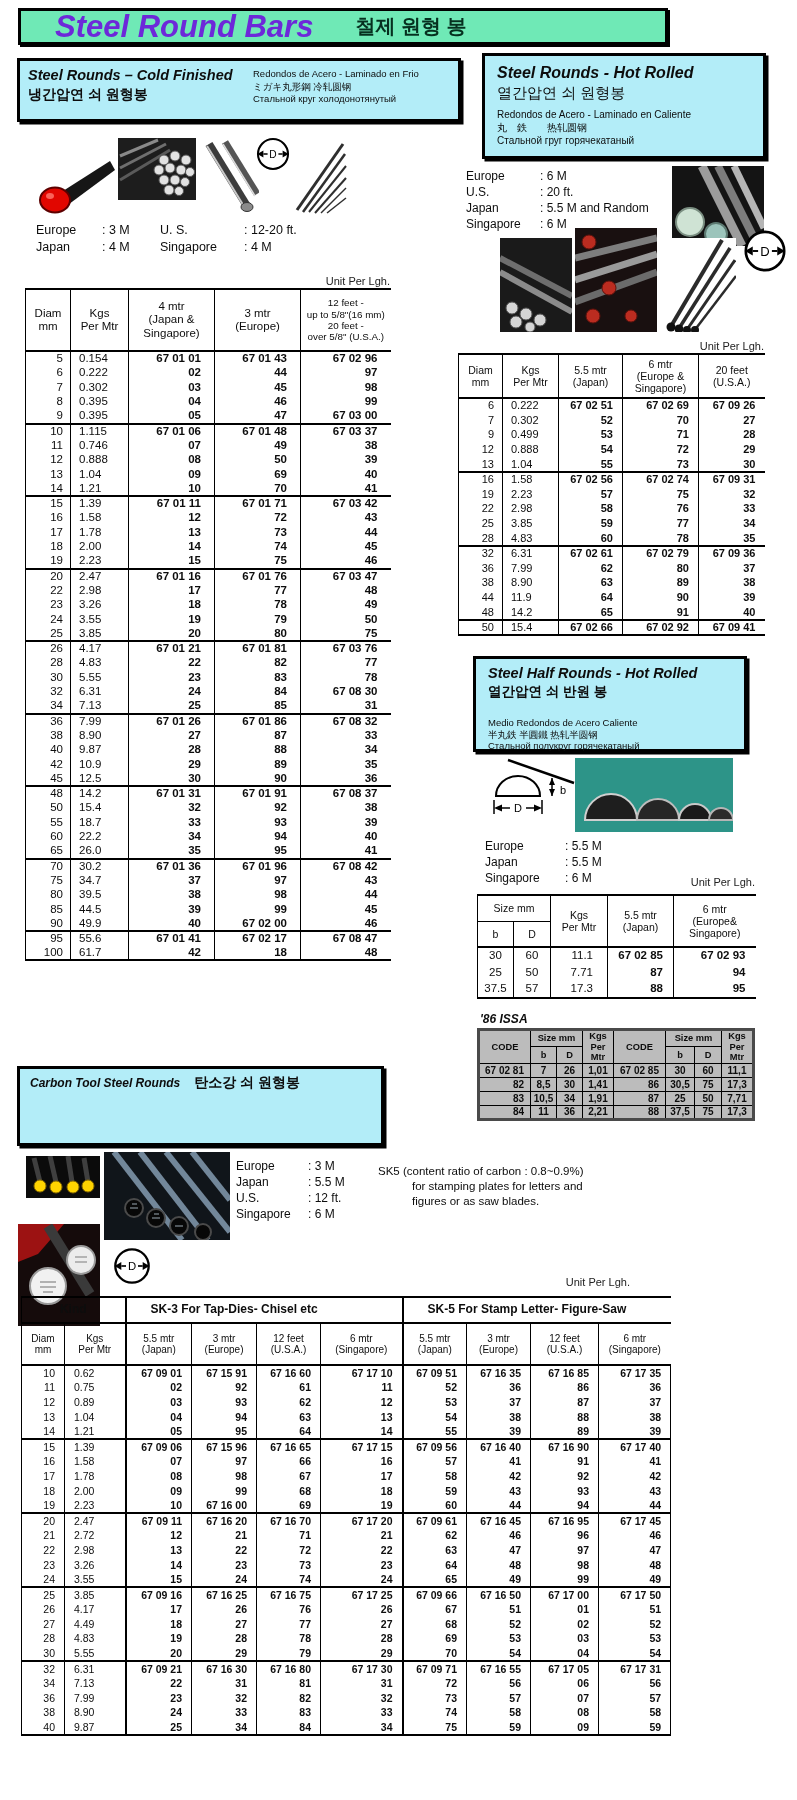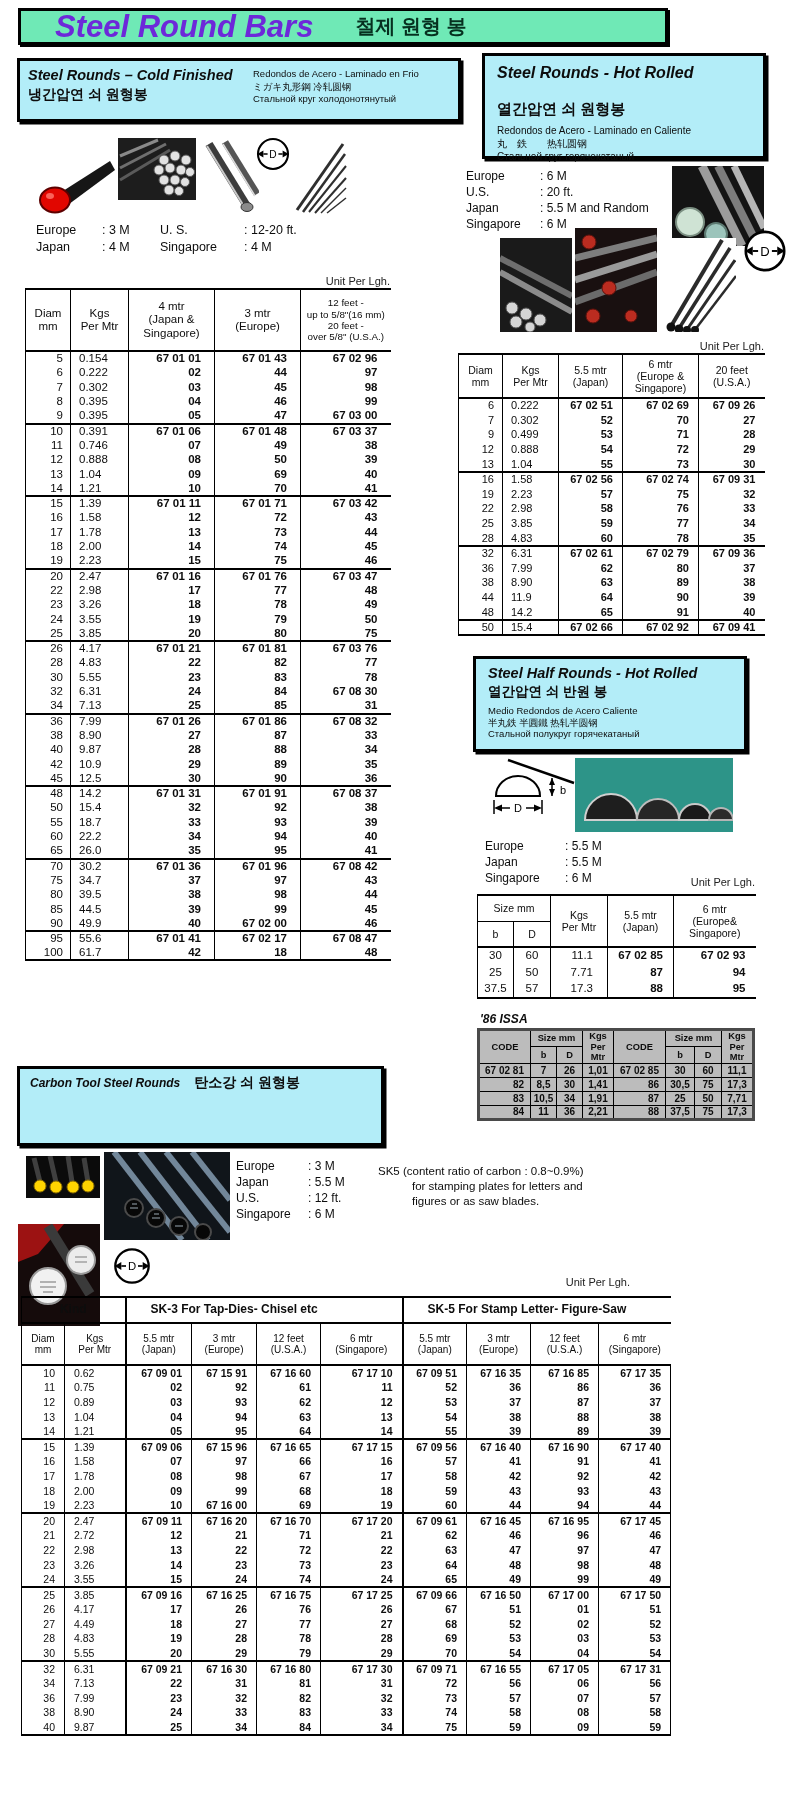--- a/index.html
+++ b/index.html
@@ -17,27 +17,27 @@
 
   .cbox{background:#b3edf8;border:3px solid #000;box-shadow:2.5px 2.5px 0 #000}
   .coldbox{left:17px;top:58px;width:444px;height:64px;display:flex;padding:6px 8px}
   .coldbox .ttl{width:225px}
   .coldbox .ttl .en{font-size:14.5px;font-style:italic;font-weight:bold}
   .coldbox .ttl .ko{font-size:14px;font-weight:bold;margin-top:3px}
   .coldbox .alts{font-size:9.5px;line-height:12.5px;padding-top:1px}
 
   .hotbox{left:482px;top:53px;width:284px;height:106px;padding:8px 12px}
   .hotbox .en{font-size:16px;font-style:italic;font-weight:bold}
-  .hotbox .ko{font-size:15px;font-weight:bold;margin-top:18px}
+  .hotbox .ko{font-size:15px;font-weight:normal;margin-top:2px}
   .hotbox .alts{font-size:10px;line-height:13px;margin-top:5px}
 
   .halfbox{left:473px;top:656px;width:274px;height:96px;padding:6px 12px}
   .halfbox .en{font-size:14.5px;font-style:italic;font-weight:bold}
   .halfbox .ko{font-size:13.5px;font-weight:bold;margin-top:2px}
-  .halfbox .alts{font-size:9.5px;line-height:11.5px;margin-top:4px}
+  .halfbox .alts{font-size:9.5px;line-height:11.5px;margin-top:16px}
 
   .carbonbox{left:17px;top:1066px;width:367px;height:80px;padding:5px 10px}
   .carbonbox .trow{display:flex;gap:14px;align-items:baseline}
   .carbonbox .en{font-size:12px;font-style:italic;font-weight:bold}
   .carbonbox .ko{font-size:14px;font-weight:bold}
   .carbonbox .alts{font-size:9.5px;line-height:12.5px;margin-top:3px}
 
   
   .len-cold{left:36px;top:222px;font-size:12.5px;line-height:17px;
             display:grid;grid-template-columns:66px 58px 84px auto}
@@ -260,21 +260,21 @@
         </tr>
         <tr>
           <td>9</td>
           <td>0.395</td>
           <td>05</td>
           <td>47</td>
           <td>67 03 00</td>
         </tr>
         <tr class="grp">
           <td>10</td>
-          <td>0.391</td>
+          <td>1.115</td>
           <td>67 01 06</td>
           <td>67 01 48</td>
           <td>67 03 37</td>
         </tr>
         <tr>
           <td>11</td>
           <td>0.746</td>
           <td>07</td>
           <td>49</td>
           <td>38</td>

